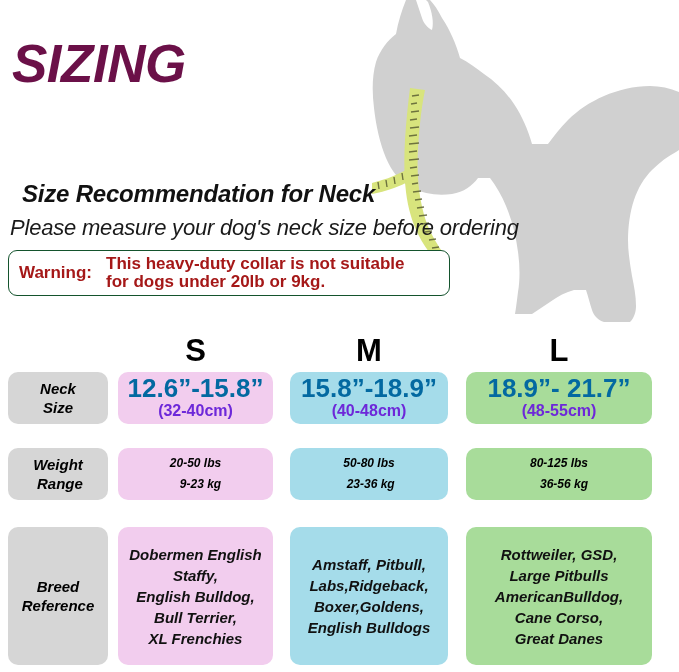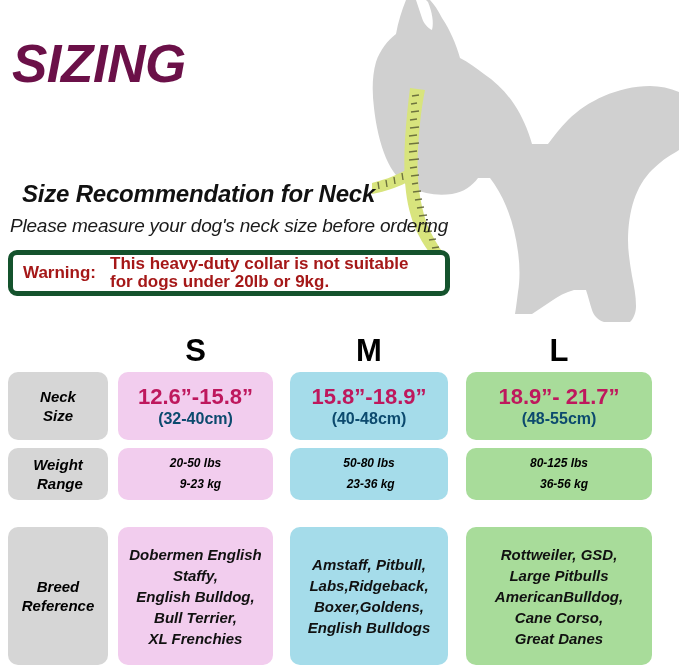--- a/index.html
+++ b/index.html
@@ -53,36 +53,36 @@
     font-weight: bold;
     font-style: italic;
     color: #111111;
     letter-spacing: -0.2px;
     white-space: nowrap;
   }
   #instruction {
     position: absolute;
     left: 10px;
     top: 215px;
-    font-size: 19px;
+    font-size: 22px;
     font-style: italic;
     font-weight: normal;
     color: #1a1a1a;
     letter-spacing: -0.2px;
     white-space: nowrap;
   }
 
   
   #warning-box {
     position: absolute;
     left: 8px;
     top: 250px;
     width: 442px;
     height: 46px;
-    border: 5px solid #14532d;
+    border: 1px solid #14532d;
     border-radius: 9px;
     background: #ffffff;
     box-sizing: border-box;
     display: flex;
     align-items: center;
     padding-left: 10px;
   }
   #warning-label {
     font-size: 17px;
     font-weight: bold;
@@ -136,36 +136,36 @@
   .cell-blue  { background: #a5dcea; }
   .cell-green { background: #a8dc9a; }
 
   
   .col-label { left: 8px;   width: 100px; }
   .col-s     { left: 118px; width: 155px; }
   .col-m     { left: 290px; width: 158px; }
   .col-l     { left: 466px; width: 186px; }
 
   
-  .row-neck   { top: 372px; height: 68px; }
+  .row-neck   { top: 372px; height: 52px; }
   .row-weight { top: 448px; height: 52px; text-align: right; }
   .row-breed  { top: 527px; height: 138px; }
 
   
   .neck-main {
-    font-size: 22px;
-    font-weight: bold;
-    color: #be185d;
+    font-size: 26px;
+    font-weight: bold;
+    color: #0369a1;
     line-height: 25px;
     white-space: nowrap;
   }
   .neck-sub {
     font-size: 16px;
     font-weight: bold;
-    color: #0c4a6e;
+    color: #6d28d9;
     line-height: 19px;
     white-space: nowrap;
   }
 
   
   .weight-text {
     font-size: 12px;
     font-weight: bold;
     font-style: italic;
     color: #000000;

